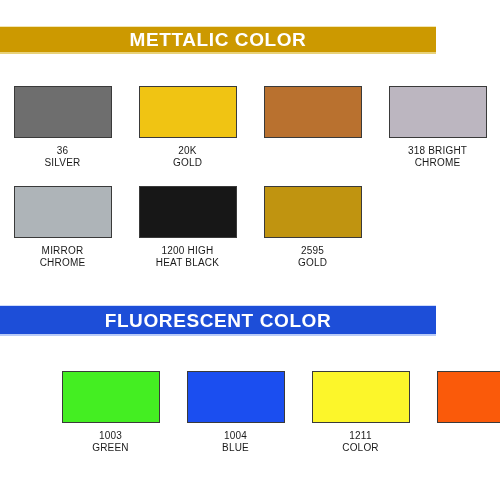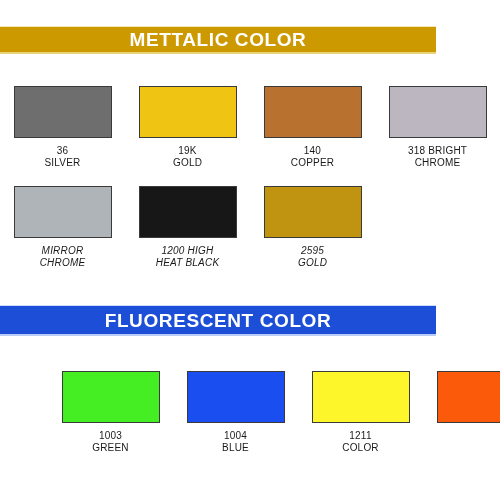--- a/index.html
+++ b/index.html
@@ -60,21 +60,21 @@
   
   .grid {
     position: absolute;
     left: 0;
     width: 500px;
     display: grid;
     grid-template-columns: repeat(4, 125px);
     box-sizing: border-box;
   }
   .grid-metallic-1 { top: 86px; }
-  .grid-metallic-2 { top: 186px; font-style: italic; }
+  .grid-metallic-2 { top: 186px; }
   .grid-fluorescent { top: 371px; padding-left: 48px; }
 
   .cell {
     display: flex;
     flex-direction: column;
     align-items: center;
   }
 
   .chip {
     width: 98px;
@@ -109,30 +109,26 @@
     <div class="cell">
       <div class="chip" style="background:#6e6e6e"></div>
       <div class="caption">
         <span class="line">36</span>
         <span class="line">SILVER</span>
       </div>
     </div>
     <div class="cell">
       <div class="chip" style="background:#f0c413"></div>
       <div class="caption">
-        <span class="line">19K</span>
+        <span class="line">20K</span>
         <span class="line">GOLD</span>
       </div>
     </div>
     <div class="cell">
       <div class="chip" style="background:#b9712f"></div>
-      <div class="caption">
-        <span class="line">140</span>
-        <span class="line">COPPER</span>
-      </div>
     </div>
     <div class="cell">
       <div class="chip" style="background:#bcb6c0"></div>
       <div class="caption">
         <span class="line">318  BRIGHT</span>
         <span class="line">CHROME</span>
       </div>
     </div>
   </div>
 

